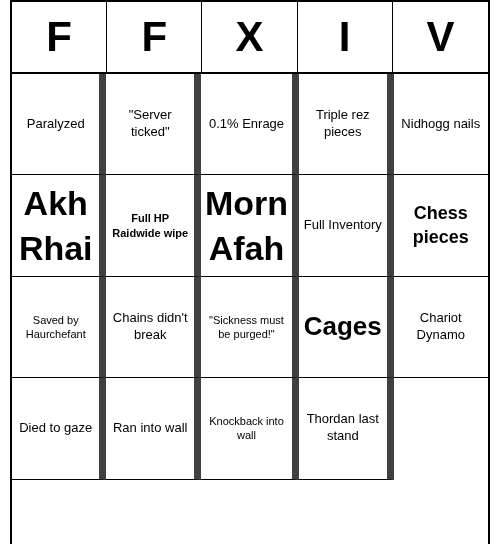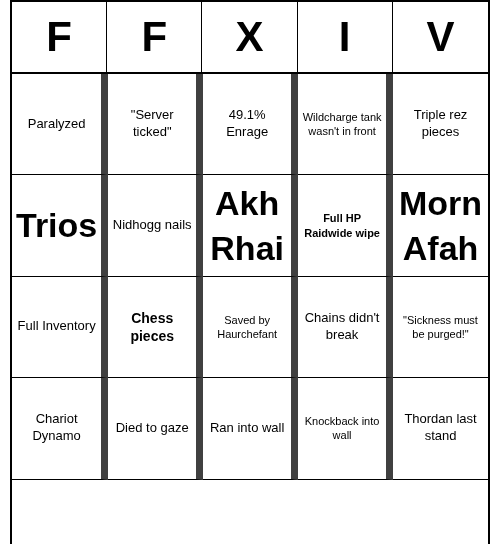--- a/index.html
+++ b/index.html
@@ -75,50 +75,49 @@
       font-size: 26px;
       font-weight: bold;
     }
 
     .bingo-cell.xlarge-text {
       font-size: 34px;
       font-weight: bold;
     }
 
     .bingo-cell.medium-text {
-      font-size: 14px;
+      font-size: 18px;
       font-weight: bold;
     }
   </style>
 </head>
 <body>
 
 <div class="bingo-card">
   <div class="bingo-header">
   <div class="bingo-header-cell">F</div>
       <div class="bingo-header-cell">F</div>
       <div class="bingo-header-cell">X</div>
       <div class="bingo-header-cell">I</div>
       <div class="bingo-header-cell">V</div>
     </div>
   <div class="bingo-grid">
   <div class="bingo-cell">Paralyzed</div>
       <div class="bingo-cell">"Server ticked"</div>
-      <div class="bingo-cell">49.1% Enrage</div>
-      <div class="bingo-cell" style="font-size: 11px;">Wildcharge tank wasn't in front</div>
+      <div class="bingo-cell">0.1% Enrage</div>
       <div class="bingo-cell">Triple rez pieces</div>
-      <div class="bingo-cell xlarge-text">Trios</div>
       <div class="bingo-cell">Nidhogg nails</div>
       <div class="bingo-cell xlarge-text">Akh Rhai</div>
       <div class="bingo-cell" style="font-size: 11px; font-weight: bold;">Full HP Raidwide wipe</div>
       <div class="bingo-cell xlarge-text">Morn Afah</div>
       <div class="bingo-cell">Full Inventory</div>
       <div class="bingo-cell medium-text">Chess pieces</div>
       <div class="bingo-cell" style="font-size: 11px;">Saved by Haurchefant</div>
       <div class="bingo-cell">Chains didn't break</div>
       <div class="bingo-cell" style="font-size: 11px;">"Sickness must be purged!"</div>
+      <div class="bingo-cell large-text">Cages</div>
       <div class="bingo-cell">Chariot Dynamo</div>
       <div class="bingo-cell">Died to gaze</div>
       <div class="bingo-cell">Ran into wall</div>
       <div class="bingo-cell" style="font-size: 11px;">Knockback into wall</div>
       <div class="bingo-cell">Thordan last stand</div>
     </div>
 </div>
 
 </body></html>

